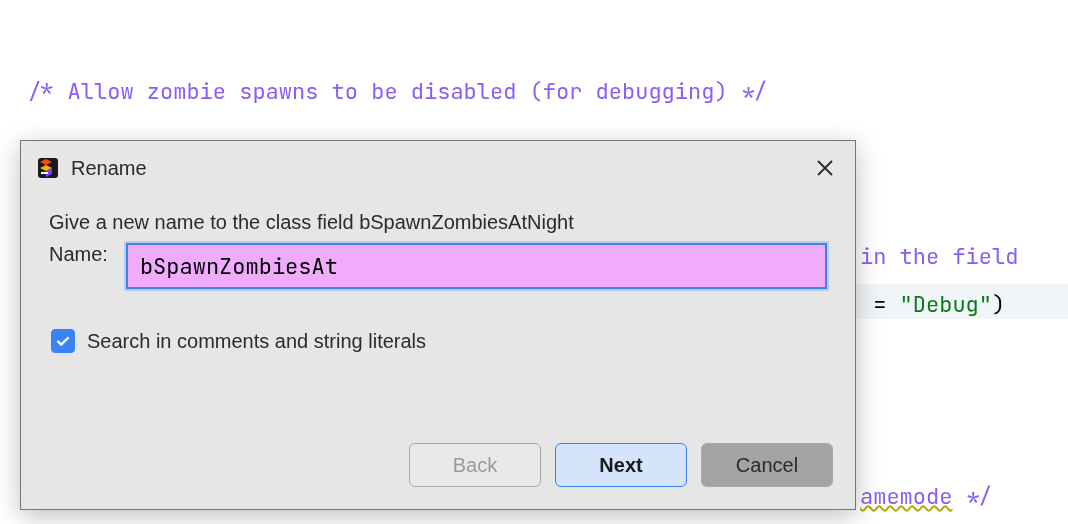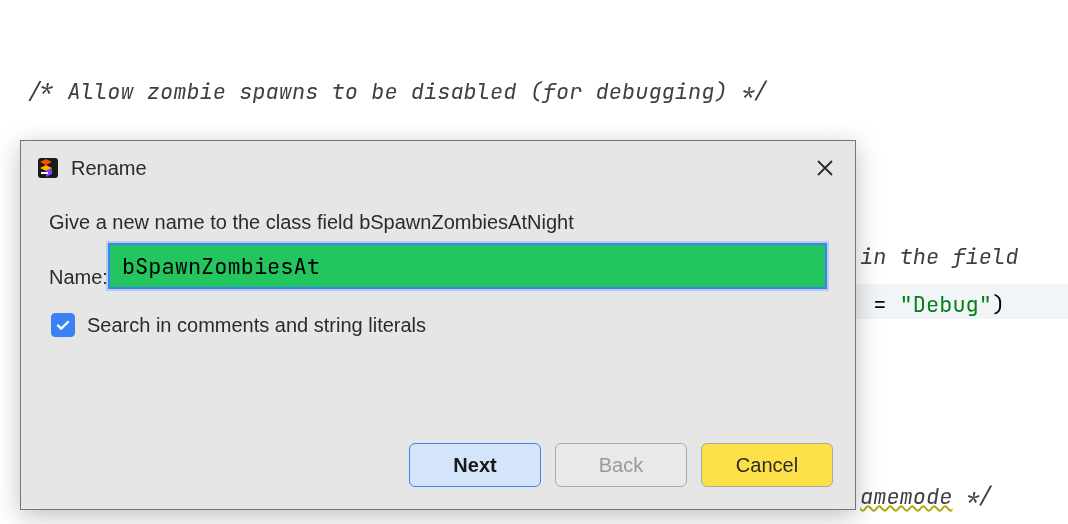--- a/index.html
+++ b/index.html
@@ -13,21 +13,21 @@
   .code-area {
     padding: 4px 0 0 28px;
     font-family: "JetBrains Mono", "Consolas", monospace;
     font-size: 22px;
     line-height: 35px;
     white-space: pre;
     color: #000;
   }
   .ln { height: 35px; }
   .hl-line { background: #f2f5f8; }
-  .c-comment { color: #404040; font-style: italic; }
+  .c-comment { color: #8b5cf6; }
   .c-macro   { color: #00627a; }
   .c-keyword { color: #0033b3; }
   .c-ident   { color: #660e7a; }
   .c-category{ color: #871094; }
   .c-text    { color: #000; }
   .c-string  { color: #067d17; }
   .overlay-right {
     position: absolute;
     left: 860px; top: 185px;
     font-family: "JetBrains Mono", "Consolas", monospace;
@@ -76,31 +76,32 @@
   }
   .dlg-body {
     padding: 12px 28px 0 28px;
   }
   .instruction {
     font-size: 20px;
     color: #2b2b2b;
     margin: 8px 0 9px 0;
   }
   .name-row {
-    display: flex; align-items: flex-end;
-    margin-bottom: 24px;
+    display: flex; align-items: flex-start;
+    gap: 18px;
+    margin-bottom: 40px;
   }
   .name-label {
     font-size: 20px;
     color: #2b2b2b;
   }
   .name-input-wrap {
     flex: 1;
     height: 46px;
-    background: #22c55e;
+    background: #f0abfc;
     border: 2px solid #3b82f6;
     box-shadow: 0 0 0 2px rgba(59,130,246,0.25);
     display: flex; align-items: center;
     padding: 0 10px;
   }
   .name-input {
     width: 100%; border: none; outline: none;
     font-family: "JetBrains Mono","Consolas",monospace;
     font-size: 22px;
     color: #000;
@@ -126,21 +127,21 @@
     margin-top: auto;
     display: flex;
     justify-content: flex-end;
     gap: 14px;
     padding: 0 22px 22px 0;
   }
   .btn {
     min-width: 132px; height: 44px;
     border-radius: 6px;
     border: 1px solid #a9a9a9;
-    background: #fde047;
+    background: #a3a3a3;
     font-size: 20px;
     color: #2b2b2b;
     display: flex; align-items: center; justify-content: center;
     cursor: pointer;
   }
   .btn.disabled { color: #9a9a9a; background: #e9e9e9; cursor: default; }
   .btn.primary {
     background: #d4e5fb;
     border: 1px solid #3b82f6;
     color: #1a1a1a;
@@ -209,17 +210,17 @@
     <div class="check-row">
       <div class="checkbox">
         <svg width="16" height="16" viewBox="0 0 16 16">
             <path d="M3 8.5l3.2 3.2L13 5" stroke="#fff" stroke-width="2.4" fill="none" stroke-linecap="round" stroke-linejoin="round"></path>
           </svg>
       </div>
       <span class="check-label">Search in comments and string literals</span>
     </div>
   </div>
   <div class="btn-row">
+    <div class="btn disabled">Back</div>
     <div class="btn primary">Next</div>
-    <div class="btn disabled">Back</div>
     <div class="btn">Cancel</div>
   </div>
 </div>
 
 </body></html>

